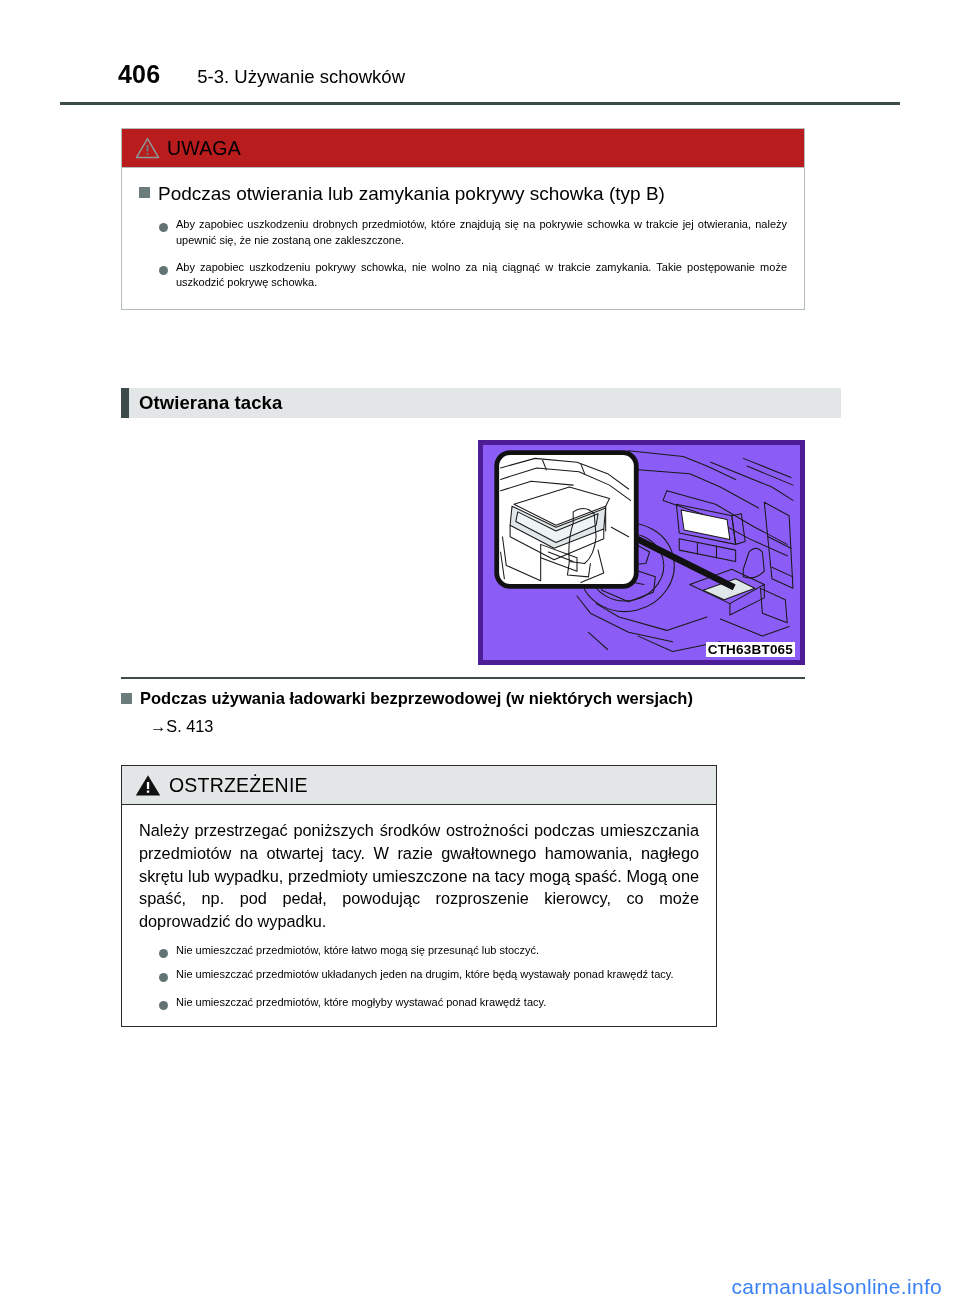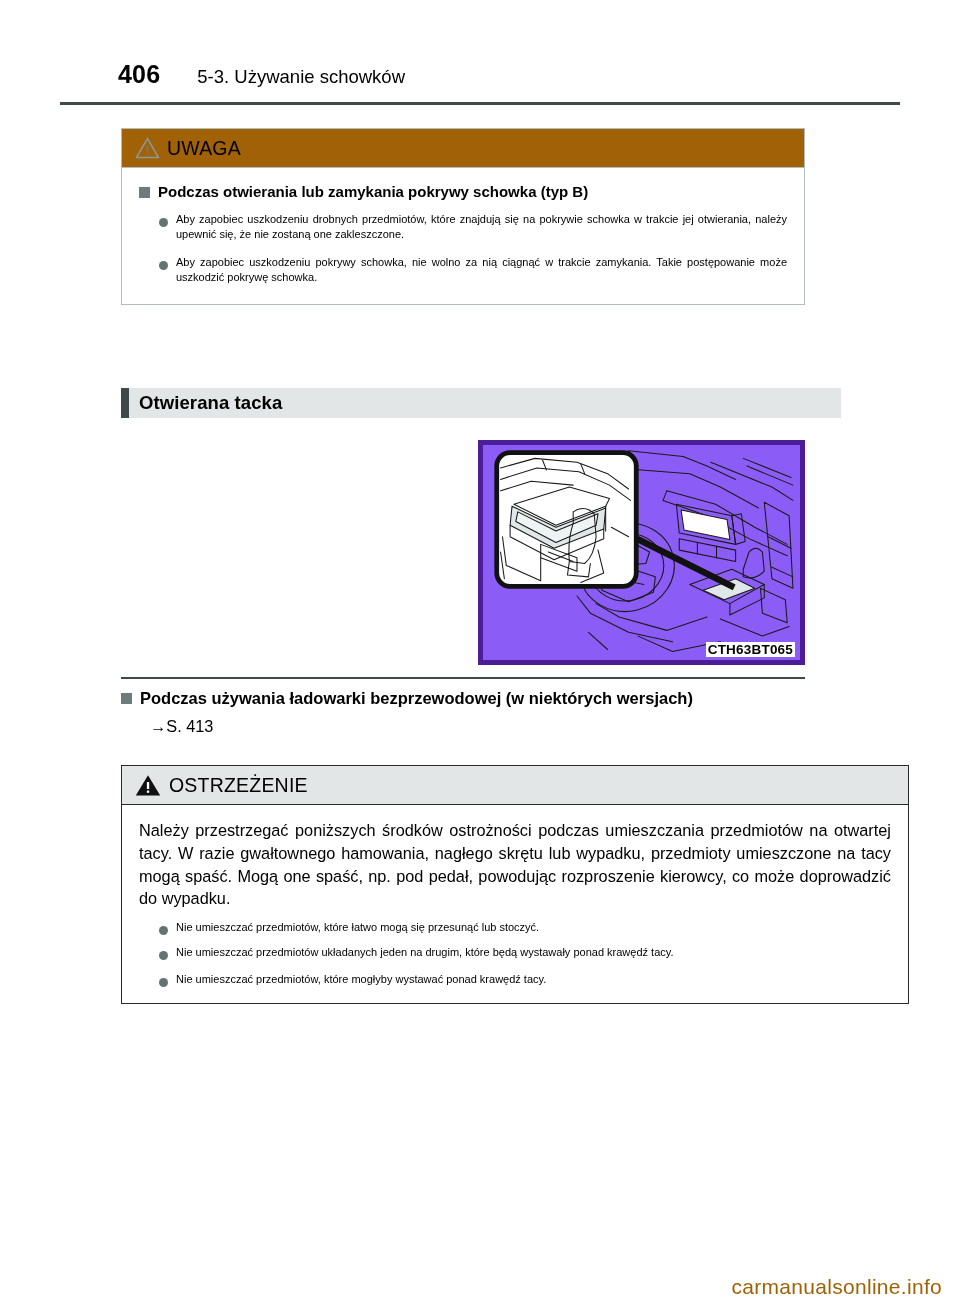--- a/index.html
+++ b/index.html
@@ -62,21 +62,21 @@
     border: 1px solid #b4bdbd;
     background: #ffffff;
     box-sizing: border-box;
   }
   .notice-head {
     height: 38px;
     border-bottom: 1px solid #b4bdbd;
     display: flex;
     align-items: center;
     padding-left: 13px;
-    background: #a16207;
+    background: #b91c1c;
   }
   .tri-outline {
     width: 25px;
     height: 22px;
     flex: none;
     margin-right: 7px;
   }
   .notice-title {
     font-size: 19.5px;
     letter-spacing: 0.2px;
@@ -93,22 +93,22 @@
   }
   .sq-marker {
     width: 11px;
     height: 11px;
     background: #6c7b7b;
     flex: none;
     margin-top: 5px;
     margin-right: 8px;
   }
   .sq-head-text {
-    font-size: 15px;
-    font-weight: bold;
+    font-size: 19px;
+    font-weight: normal;
     line-height: 1.27;
   }
 
   
   .bullet-row {
     display: flex;
     align-items: flex-start;
     margin: 0 0 9px 20px;
   }
   .bullet-row:last-child { margin-bottom: 0; margin-top: 12px; }
@@ -205,21 +205,21 @@
     font-size: 16.3px;
     line-height: 1.3;
   }
   .arrow { font-size: 16.3px; }
 
   
   .warn-box {
     position: absolute;
     left: 121px;
     top: 765px;
-    width: 788px;
+    width: 596px;
     border: 1px solid #2a2a2a;
     background: #ffffff;
     box-sizing: border-box;
   }
   .warn-head {
     height: 38px;
     background: #e2e6e6;
     border-bottom: 1px solid #2a2a2a;
     display: flex;
     align-items: center;
@@ -244,21 +244,21 @@
     text-align: justify;
     margin: 0 0 10px 0;
   }
 
   
   .watermark {
     position: absolute;
     right: 18px;
     bottom: 14px;
     font-size: 21px;
-    color: #a16207;
+    color: #3b82f6;
     letter-spacing: 0.3px;
   }
 </style>
 </head>
 <body>
 
 <div class="page">
 
   <div class="page-header">
     <span class="page-number">406</span>

